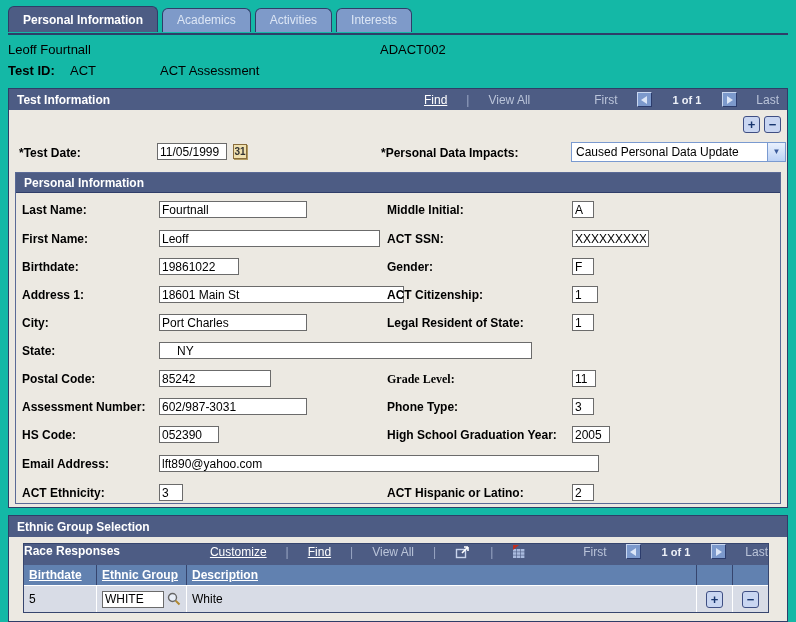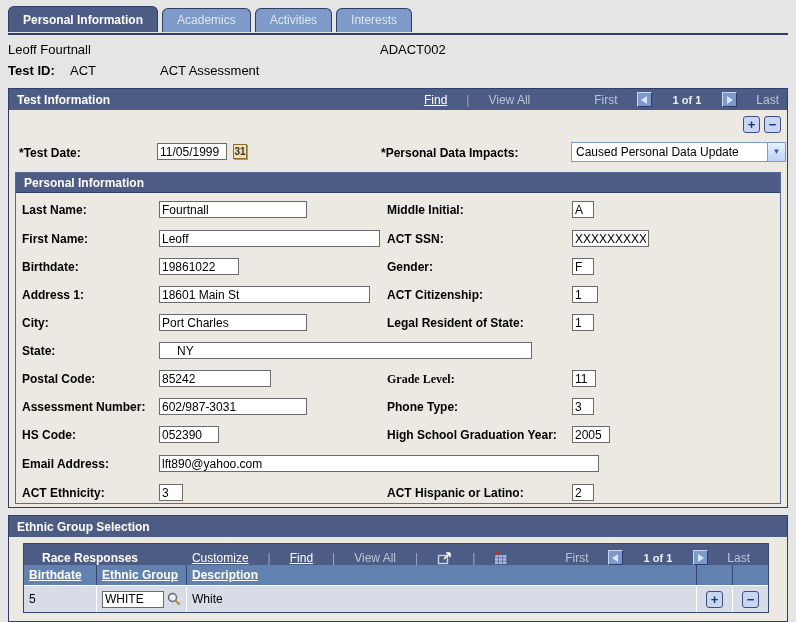--- a/index.html
+++ b/index.html
@@ -1,17 +1,17 @@
 <!DOCTYPE html>
 <html><head>
 <meta charset="utf-8">
 <style>
   html,body{margin:0;padding:0;background:#fff;}
   body{font-family:"Liberation Sans","DejaVu Sans",sans-serif;font-size:12px;color:#000;}
-  .page{position:relative;width:796px;height:622px;background:#e5e5e5;overflow:hidden;}
+  .page{position:relative;width:796px;height:622px;background:#14b8a6;overflow:hidden;}
 
   
   .tabs{position:absolute;left:8px;top:6px;display:flex;align-items:flex-end;}
   .tab{border:1px solid #2f3d68;border-bottom:none;border-radius:6px 6px 0 0;margin-right:4px;
        padding:4px 14px 5px 14px;cursor:pointer;white-space:nowrap;}
   .tab.active{background:#4d5c84;color:#fff;font-weight:bold;padding-top:6px;}
   .tab.inactive{background:#7e9ac9;color:#dce6f5;}
   .tab-underline{position:absolute;left:8px;top:33px;width:780px;height:2px;background:#2f3d68;}
 
   
@@ -61,21 +61,21 @@
           display:flex;align-items:center;justify-content:center;}
   .selbtn span{color:#3a5a9a;font-size:8px;line-height:8px;}
 
   
   .groupbox{position:absolute;border:1px solid #5a6a96;box-sizing:border-box;}
   .gb-hdr{height:20px;background:#4d5c84;color:#fff;font-weight:bold;display:flex;align-items:center;
           padding:0 8px;border-bottom:1px solid #2f3d68;box-sizing:border-box;}
 
   
   .grid{position:absolute;border:1px solid #36456e;box-sizing:border-box;background:#d8dce6;}
-  .grid-titlebar{height:21px;background:#4d5c84;display:flex;align-items:flex-end;padding:0 18px;box-sizing:border-box;}
+  .grid-titlebar{height:21px;background:#4d5c84;display:flex;align-items:flex-start;padding:0 0;box-sizing:border-box;}
   .grid-titlebar .gtitle{color:#fff;font-weight:bold;}
   .grid-colhdr{height:20px;background:#6181b0;display:flex;box-sizing:border-box;}
   .gcell{box-sizing:border-box;padding:2px 5px;display:flex;align-items:center;}
   .grid-colhdr .gcell{border-right:1px solid #36456e;color:#fff;font-weight:bold;}
   .grid-colhdr .gcell:last-child{border-right:none;}
   .colhdr-link{color:#fff;text-decoration:underline;cursor:pointer;}
   .grid-row{height:26px;background:#d8dce6;display:flex;border-top:1px solid #fff;}
   .grid-row .gcell{border-right:1px solid #fff;}
   .grid-row .gcell:last-child{border-right:none;}
 
@@ -145,21 +145,21 @@
           <span>Personal Information</span>
         </div>
 
         <div class="flabel" style="left:6px;top:30px;">Last Name:</div>
         <input class="tin" style="position: absolute; left: 143px; top: 28px; width: 148px;" value="Fourtnall">
         <div class="flabel" style="left:6px;top:59px;">First Name:</div>
         <input class="tin" style="position: absolute; left: 143px; top: 57px; width: 221px;" value="Leoff">
         <div class="flabel" style="left:6px;top:87px;">Birthdate:</div>
         <input class="tin" style="position: absolute; left: 143px; top: 85px; width: 80px;" value="19861022">
         <div class="flabel" style="left:6px;top:115px;">Address 1:</div>
-        <input class="tin" style="position: absolute; left: 143px; top: 113px; width: 211px;" value="18601 Main St">
+        <input class="tin" style="position: absolute; left: 143px; top: 113px; width: 245px;" value="18601 Main St">
         <div class="flabel" style="left:6px;top:143px;">City:</div>
         <input class="tin" style="position: absolute; left: 143px; top: 141px; width: 148px;" value="Port Charles">
         <div class="flabel" style="left:6px;top:171px;">State:</div>
         <input class="tin" style="position: absolute; left: 143px; top: 169px; width: 373px; padding-left: 17px;" value="NY">
         <div class="flabel" style="left:6px;top:199px;">Postal Code:</div>
         <input class="tin" style="position: absolute; left: 143px; top: 197px; width: 112px;" value="85242">
         <div class="flabel" style="left:6px;top:227px;">Assessment Number:</div>
         <input class="tin" style="position: absolute; left: 143px; top: 225px; width: 148px;" value="602/987-3031">
         <div class="flabel" style="left:6px;top:255px;">HS Code:</div>
         <input class="tin" style="position: absolute; left: 143px; top: 253px; width: 60px;" value="052390">

